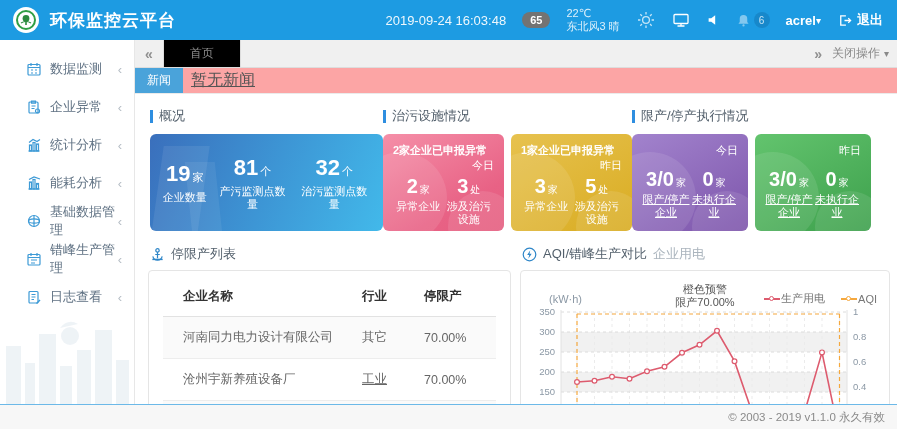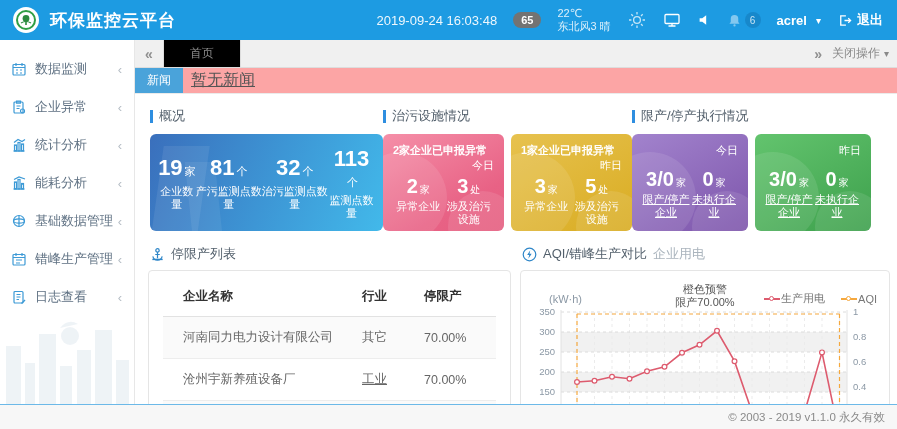--- a/index.html
+++ b/index.html
@@ -11,28 +11,28 @@
   #header { position:absolute; top:0; left:0; width:897px; height:40px; background:#1d9be2; display:flex; align-items:center; color:#fff; }
   .logo { width:26px; height:26px; margin-left:13px; flex:0 0 auto; }
   .app-title { font-size:17px; font-weight:bold; margin-left:11px; letter-spacing:1px; }
   .header-right { margin-left:auto; display:flex; align-items:center; gap:16px; padding-right:14px; }
   .hdr-datetime { font-size:13px; color:rgba(255,255,255,.92); }
   .aqi-pill { background:#737373; color:#fff; font-size:11px; font-weight:bold; border-radius:8px; padding:2px 8px; }
   .weather-blk { font-size:11px; line-height:13px; color:rgba(255,255,255,.85); }
   .hdr-icon { display:inline-flex; align-items:center; cursor:pointer; }
   .bell-wrap { display:flex; align-items:center; gap:3px; opacity:.9; }
   .notif-badge { background:rgba(0,60,110,.22); color:rgba(255,255,255,.85); font-size:10px; width:16px; height:16px; border-radius:50%; display:flex; align-items:center; justify-content:center; }
-  .user-menu { font-size:13px; font-weight:bold; display:flex; align-items:center; gap:9px; cursor:pointer; }
+  .user-menu { font-size:13px; font-weight:bold; display:flex; align-items:center; gap:0; cursor:pointer; }
   .caret { font-size:10px; }
   .logout { display:flex; align-items:center; gap:5px; font-size:13px; font-weight:bold; cursor:pointer; }
 
   
   #sidebar { position:absolute; top:40px; left:0; width:135px; bottom:25px; background:#fff; border-right:1px solid #e7e7e7; overflow:hidden; }
   .menu { padding-top:10px; }
-  .menu-item { height:38px; display:flex; align-items:center; padding:0 12px 0 12px; cursor:pointer; }
+  .menu-item { height:38px; display:flex; align-items:center; padding:0 12px 0 27px; cursor:pointer; }
   .menu-item svg { flex:0 0 auto; }
   .menu-label { font-size:13px; color:#5f7183; margin-left:9px; flex:1; }
   .menu-chev { color:#b5bdc5; font-size:13px; }
   .side-watermark { position:absolute; bottom:0; left:0; opacity:.9; }
 
   
   #tabbar { position:absolute; top:40px; left:135px; right:0; height:28px; background:#f0f0f0; border-bottom:1px solid #ddd; display:flex; align-items:center; }
   .collapse-btn { color:#8f8f8f; font-size:14px; font-weight:bold; padding:0 10px; cursor:pointer; }
   .tab { background:#000000; border-left:1px solid #ddd; border-right:1px solid #ddd; height:27px; line-height:27px; padding:0 26px; font-size:12px; color:#8a8a8a; cursor:pointer; }
   .tab-spacer { flex:1; }
@@ -281,24 +281,20 @@
             <div><span class="ov-val">19</span><span class="ov-unit">家</span></div>
             <div class="ov-label">企业数量</div>
           </div>
           <div class="ov-stat">
             <div><span class="ov-val">81</span><span class="ov-unit">个</span></div>
             <div class="ov-label">产污监测点数量</div>
           </div>
           <div class="ov-stat">
             <div><span class="ov-val">32</span><span class="ov-unit">个</span></div>
             <div class="ov-label">治污监测点数量</div>
-          </div>
-          <div class="ov-stat">
-            <div><span class="ov-val">113</span><span class="ov-unit">个</span></div>
-            <div class="ov-label">监测点数量</div>
           </div>
         </div>
       </div>
 
       <div class="g-pollution">
         <div class="sec-title">
           <span class="sec-bar"></span>
           <span>治污设施情况</span>
         </div>
         <div class="cards-row">

